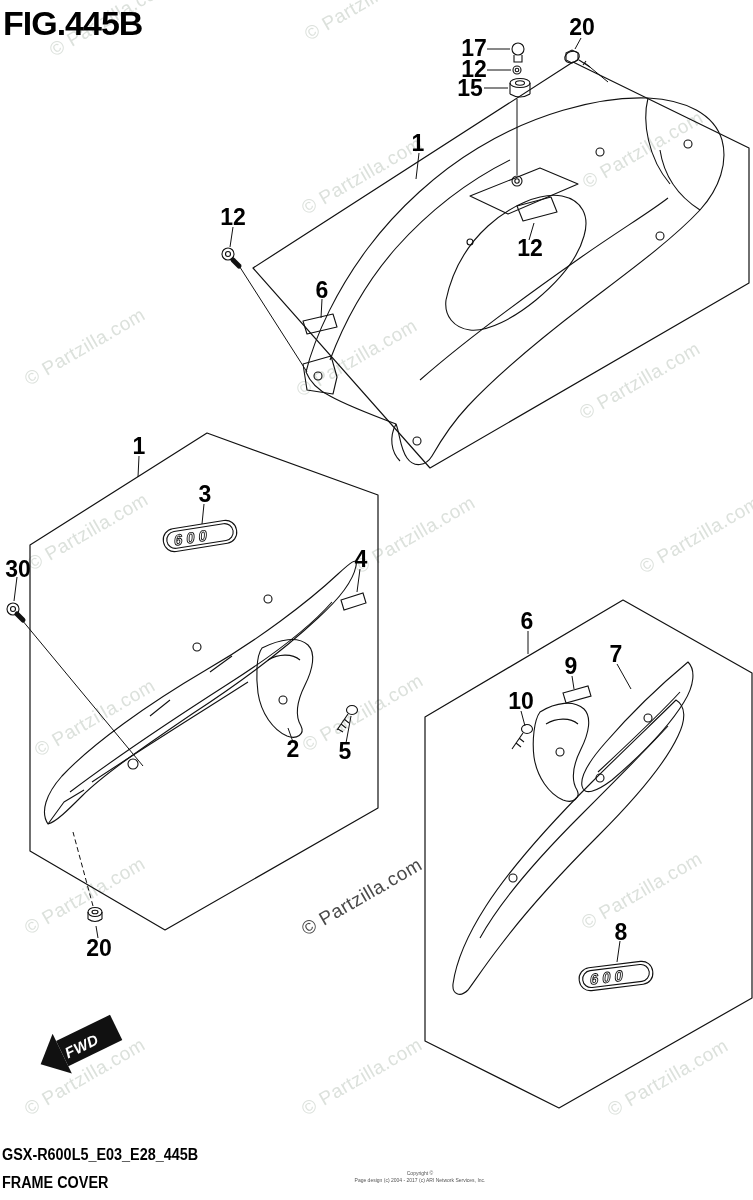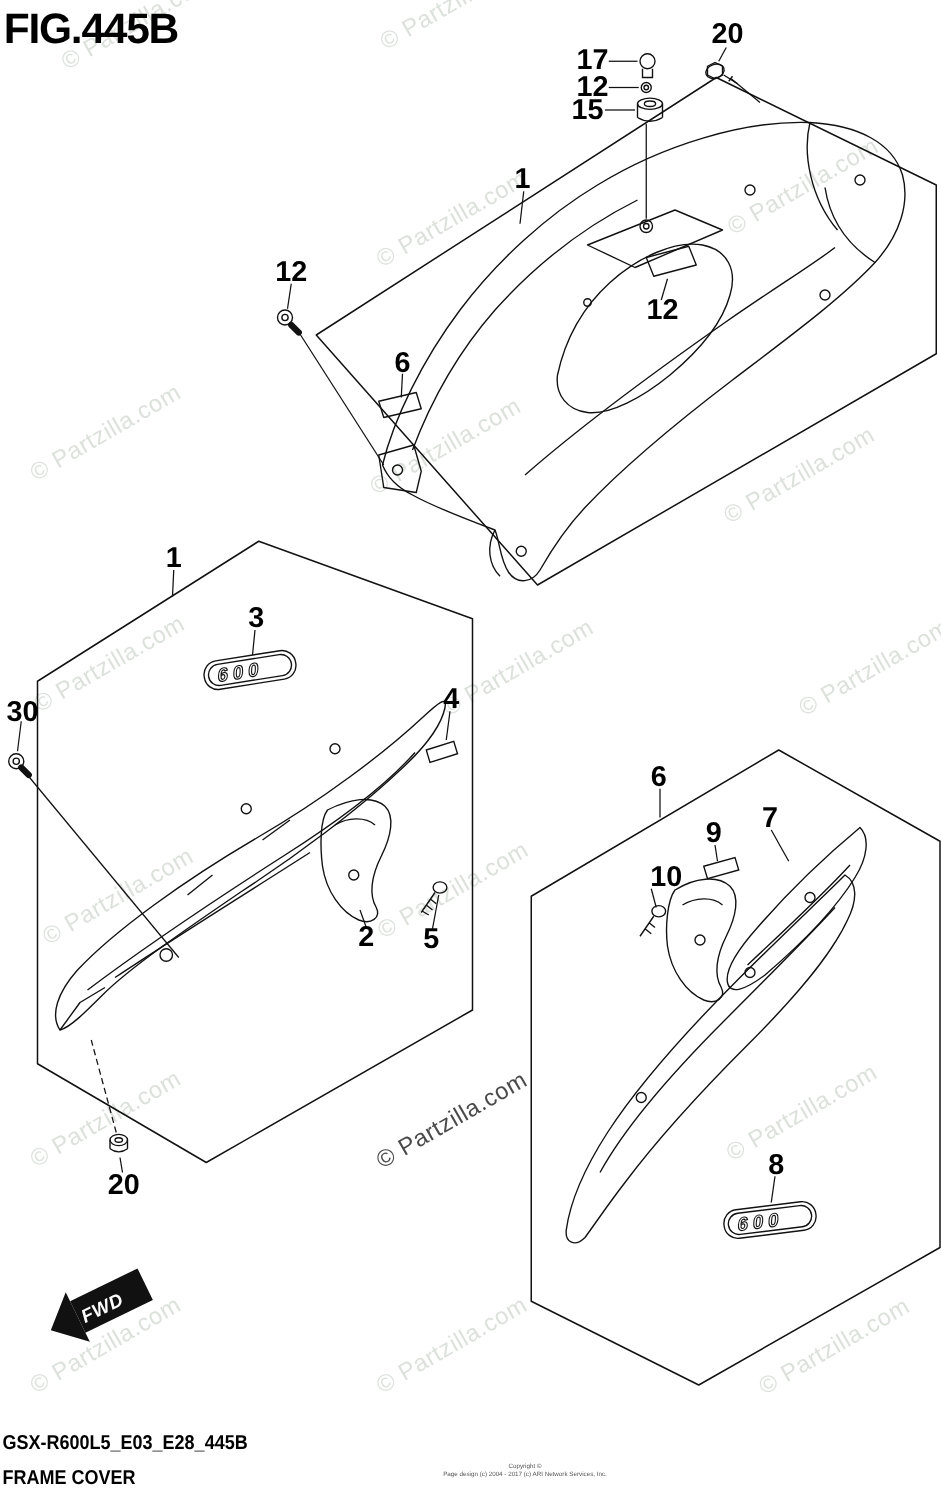--- a/index.html
+++ b/index.html
@@ -203,21 +203,21 @@
 
   <div class="callout" style="left:139px;top:446px">1</div>
   <div class="callout" style="left:293px;top:749px">2</div>
   <div class="callout" style="left:205px;top:494px">3</div>
   <div class="callout" style="left:361px;top:559px">4</div>
   <div class="callout" style="left:345px;top:751px">5</div>
   <div class="callout" style="left:527px;top:621px">6</div>
   <div class="callout" style="left:616px;top:654px">7</div>
   <div class="callout" style="left:621px;top:932px">8</div>
   <div class="callout" style="left:571px;top:666px">9</div>
-  <div class="callout" style="left:533px;top:701px">10</div>
+  <div class="callout" style="left:521px;top:701px">10</div>
   <div class="callout" style="left:418px;top:143px">1</div>
   <div class="callout" style="left:530px;top:248px">12</div>
   <div class="callout" style="left:322px;top:290px">6</div>
   <div class="callout" style="left:470px;top:88px">15</div>
   <div class="callout" style="left:474px;top:48px">17</div>
   <div class="callout" style="left:233px;top:217px">12</div>
   <div class="callout" style="left:474px;top:69px">12</div>
   <div class="callout" style="left:99px;top:948px">20</div>
   <div class="callout" style="left:582px;top:27px">20</div>
   <div class="callout" style="left:18px;top:569px">30</div>

